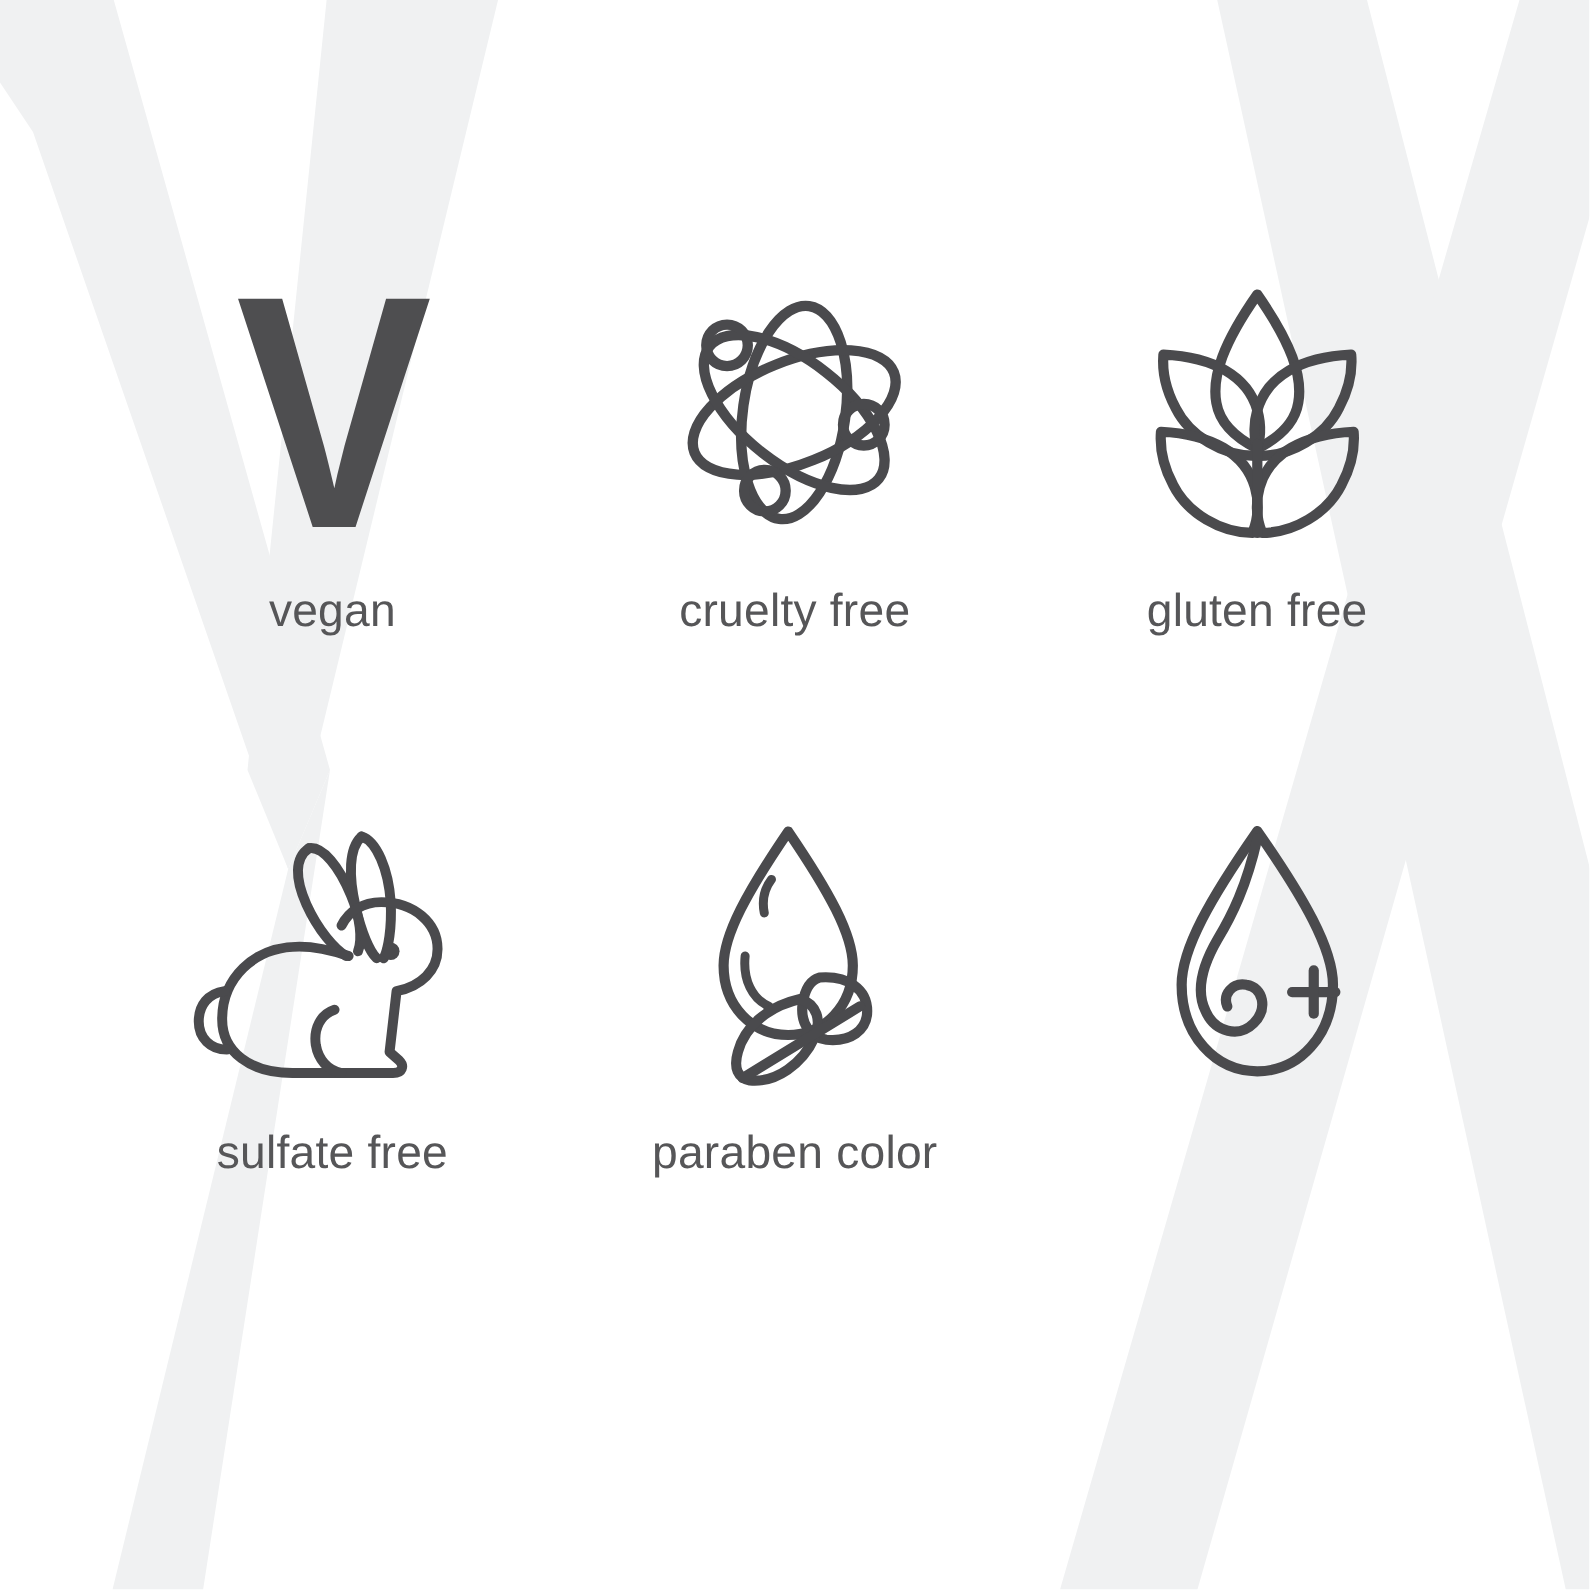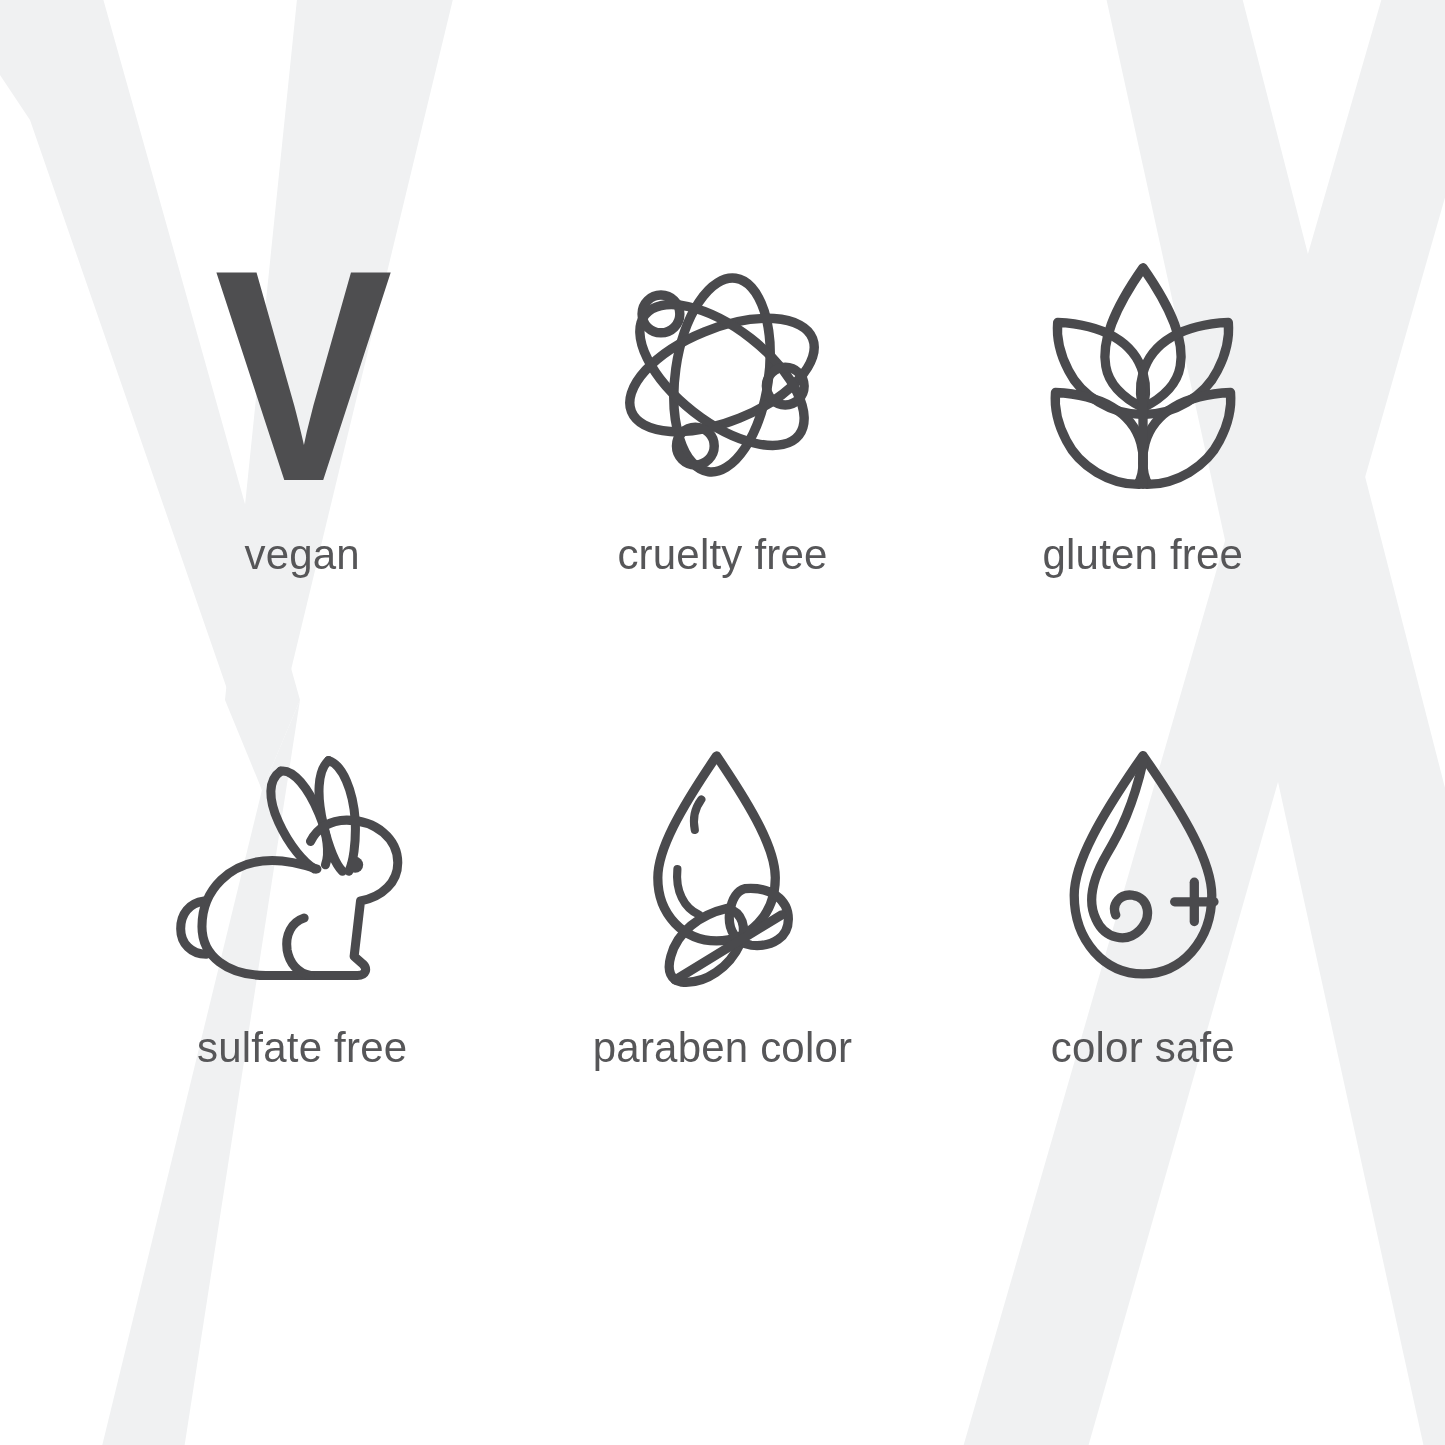--- a/index.html
+++ b/index.html
@@ -227,17 +227,16 @@
                    C 60 174 80 178 92 166
                    C 104 154 100 136 86 134
                    C 74 132 66 142 70 152"></path>
 
           <g>
             <path class="ln" d="M124 140 L 160 140"></path>
             <path class="ln" d="M142 122 L 142 158"></path>
           </g>
         </svg>
       </div>
-      <div class="badge-label">color safe</div>
     </div>
 
   </div>
 </div>
 
 </body></html>

